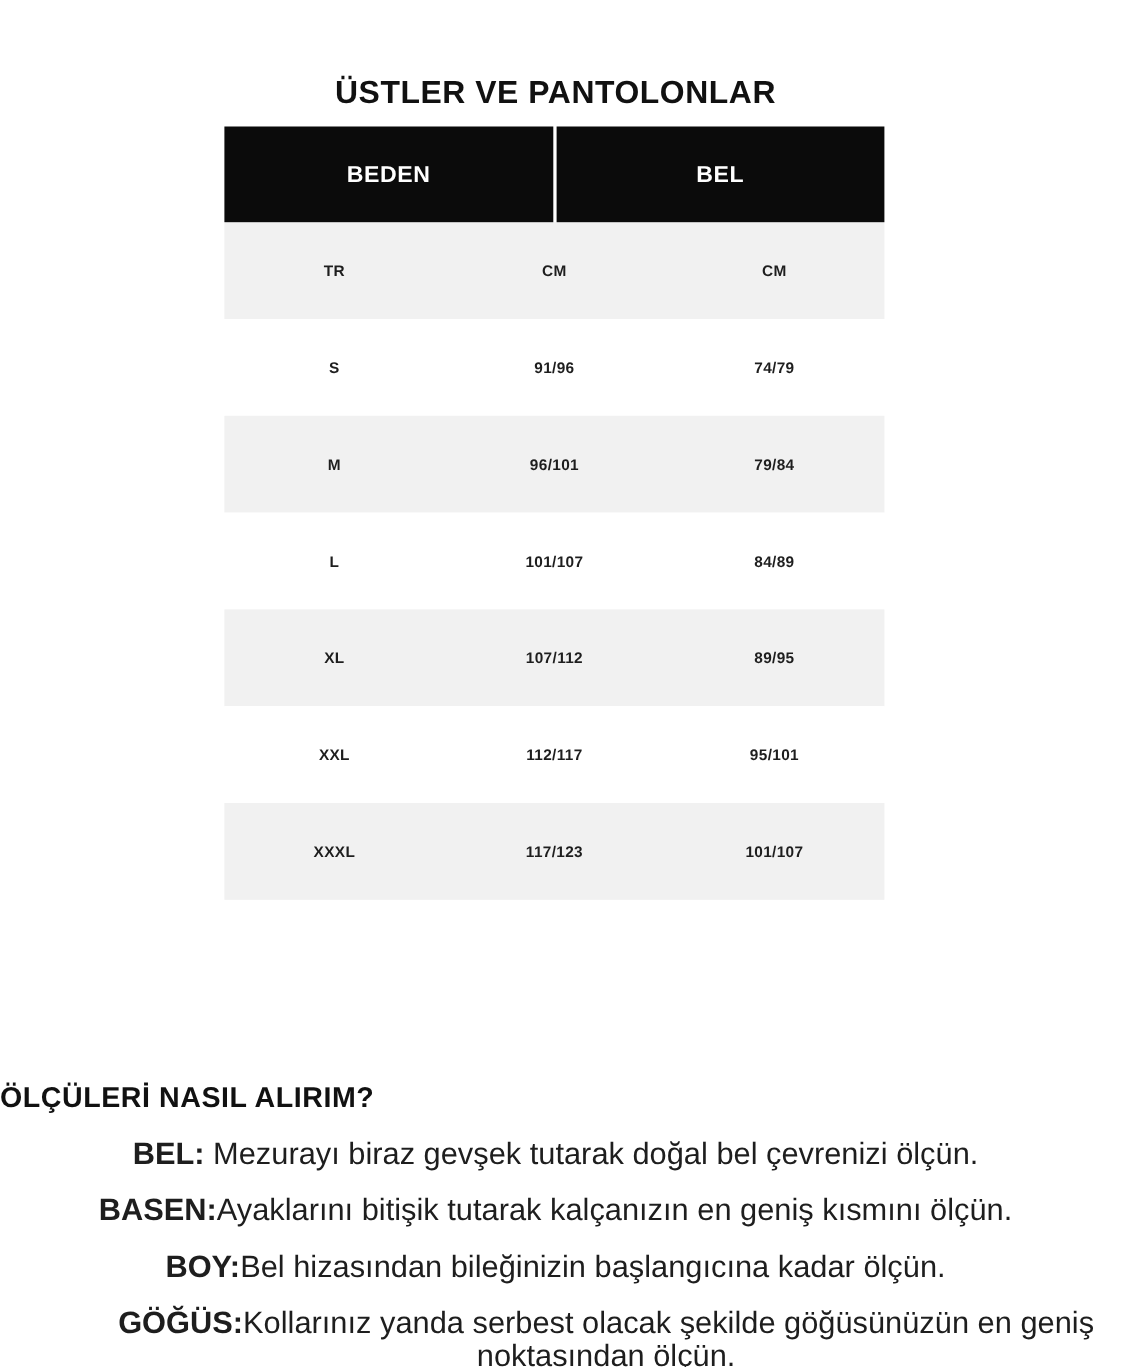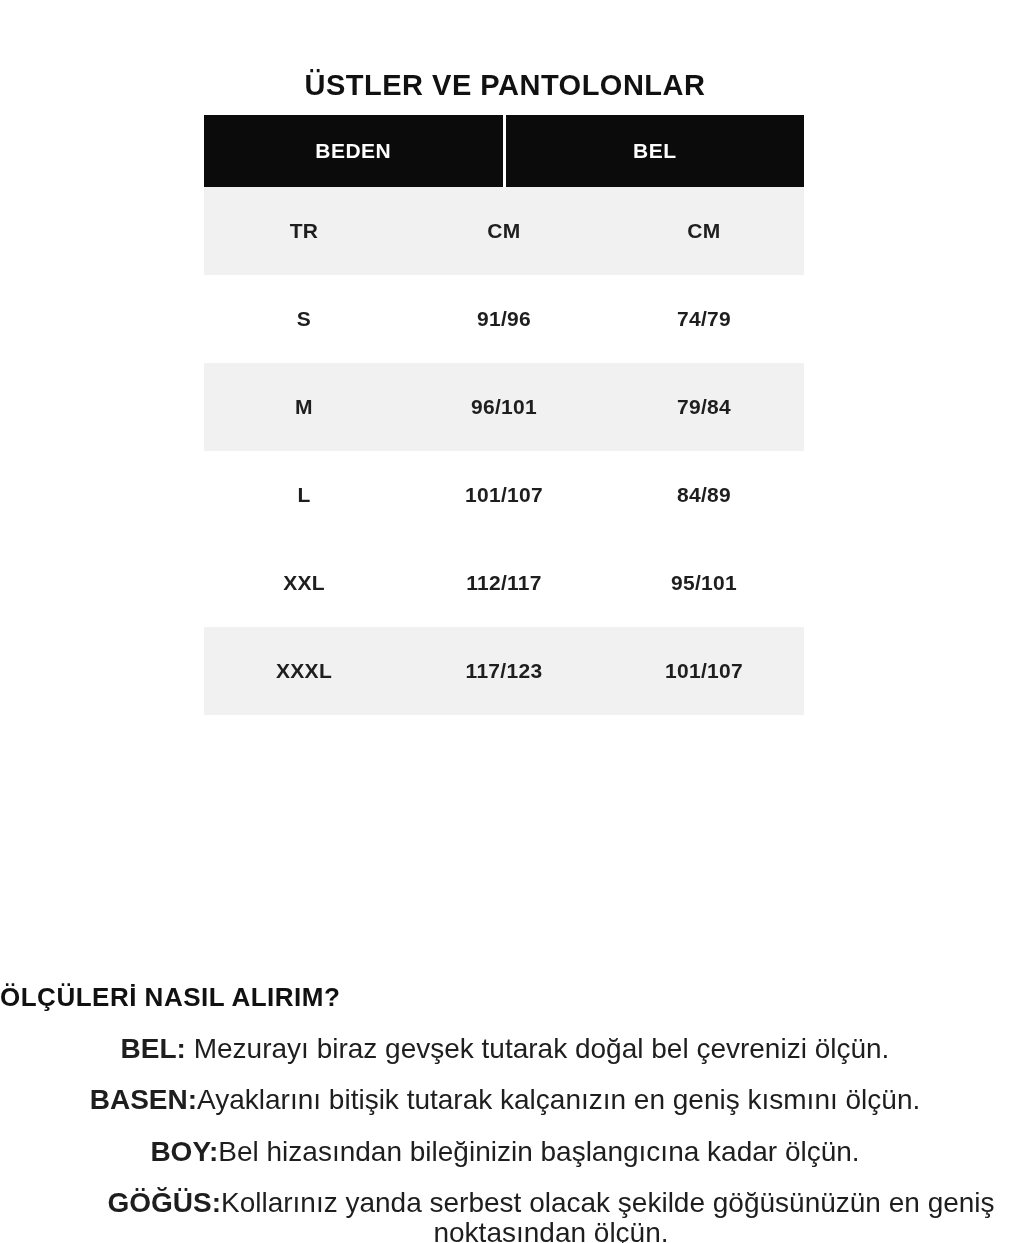--- a/index.html
+++ b/index.html
@@ -37,21 +37,21 @@
     color: #111111;
   }
   .size-table {
     position: absolute;
     left: 204px;
     top: 115px;
     width: 600px;
   }
   .thead {
     display: flex;
-    height: 72px;
+    height: 87px;
   }
   .th {
     flex: 1;
     background: #0b0b0b;
     color: #ffffff;
     display: flex;
     align-items: center;
     justify-content: center;
     font-size: 21px;
     font-weight: bold;
@@ -62,21 +62,21 @@
     display: flex;
     height: 88px;
     background: #ffffff;
   }
   .tr.stripe { background: #f1f1f1; }
   .td {
     flex: 1;
     display: flex;
     align-items: center;
     justify-content: center;
-    font-size: 21px;
+    font-size: 14px;
     font-weight: bold;
     color: #1e1e1e;
     letter-spacing: 0.3px;
   }
   .instructions-title {
     position: absolute;
     top: 981px;
     left: 0;
     width: 100%;
     height: 32px;
@@ -136,20 +136,25 @@
       <div class="td">96/101</div>
       <div class="td">79/84</div>
     </div>
 
     <div class="tr">
       <div class="td">L</div>
       <div class="td">101/107</div>
       <div class="td">84/89</div>
     </div>
 
+    <div class="tr stripe">
+      <div class="td">XL</div>
+      <div class="td">107/112</div>
+      <div class="td">89/95</div>
+    </div>
 
     <div class="tr">
       <div class="td">XXL</div>
       <div class="td">112/117</div>
       <div class="td">95/101</div>
     </div>
 
     <div class="tr stripe">
       <div class="td">XXXL</div>
       <div class="td">117/123</div>

